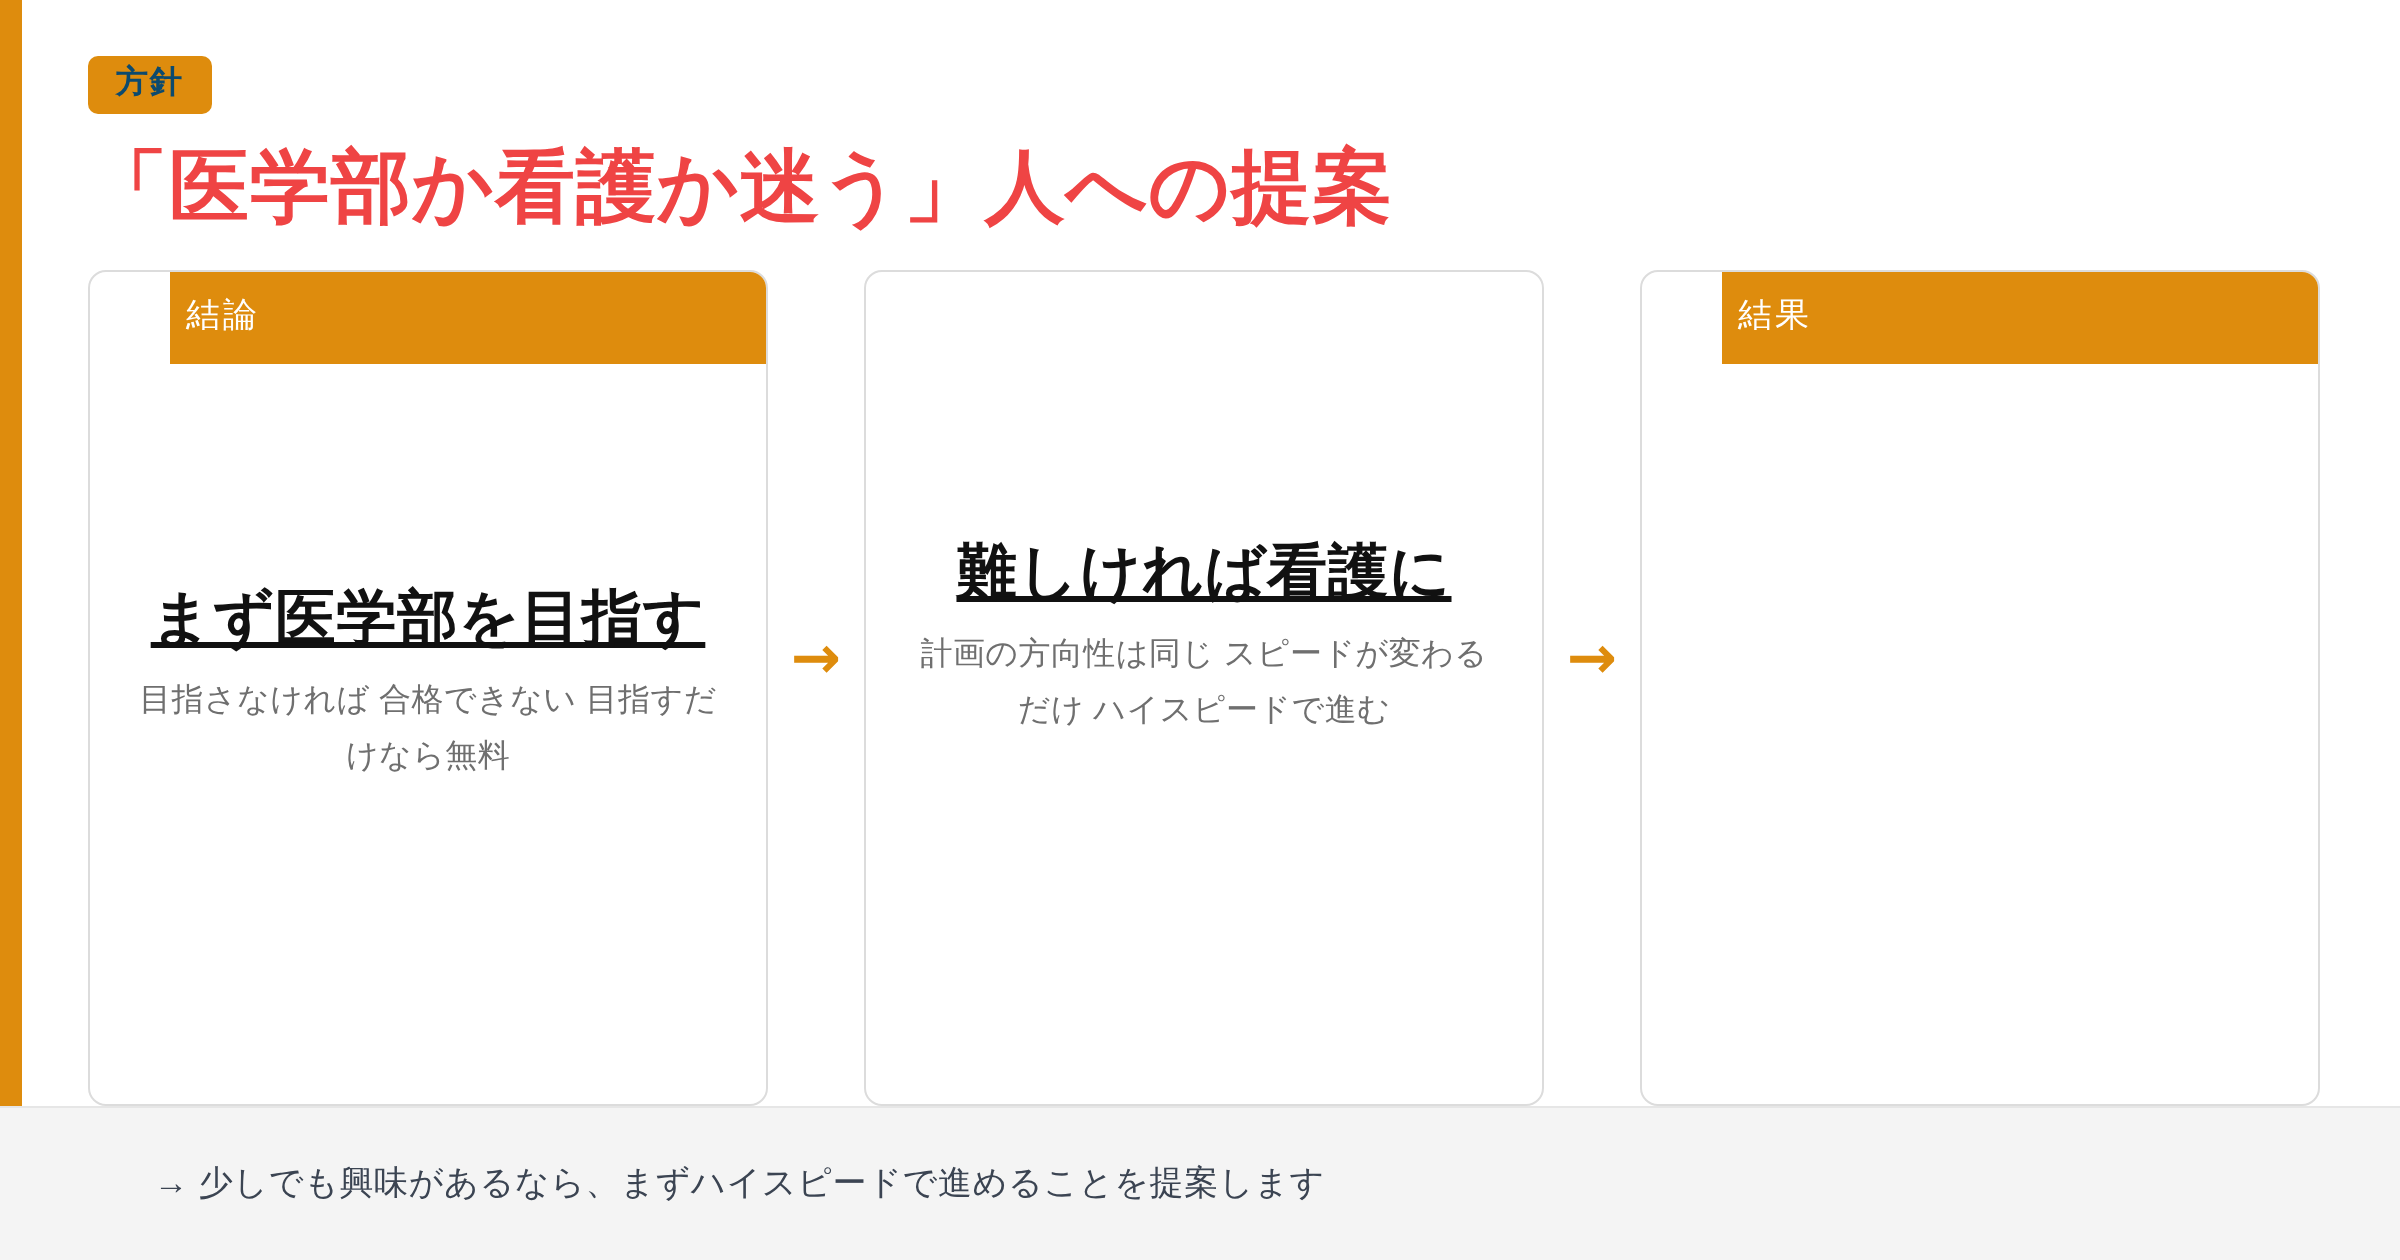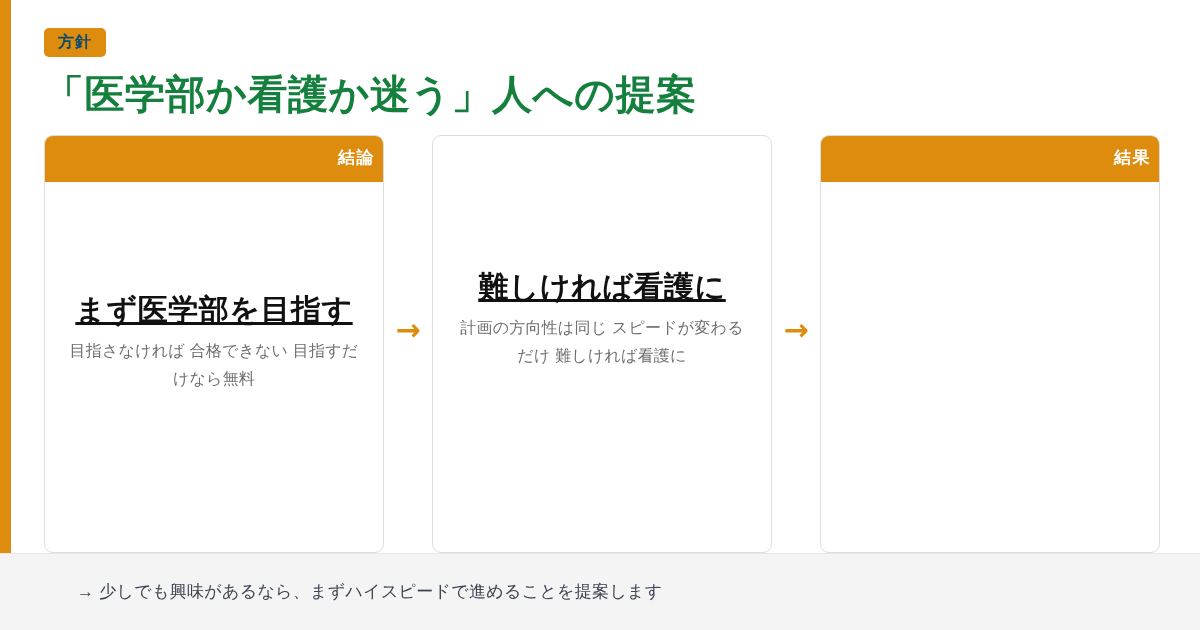--- a/index.html
+++ b/index.html
@@ -50,21 +50,21 @@
     border-radius: 5px;
     padding: 5px 14px 6px 14px;
     line-height: 1.15;
   }
 
   #page-title {
     margin-top: 14px;
     font-size: 40px;
     font-weight: bold;
     letter-spacing: 0.5px;
-    color: #15803d;
+    color: #ef4444;
     line-height: 1.15;
     white-space: nowrap;
   }
 
   
   #cards-row {
     margin-top: 18px;
     padding: 0 40px 0 44px;
     display: flex;
     align-items: stretch;
@@ -78,25 +78,26 @@
     border-radius: 9px;
     overflow: hidden;
     display: flex;
     flex-direction: column;
   }
 
   .card-header {
     background: #de8c0d;
     color: #ffffff;
     font-size: 17px;
-    font-weight: bold;
+    font-weight: normal;
     letter-spacing: 1.5px;
-    text-align: right;
+    text-align: left;
     padding: 12px 8px 13px 8px;
     line-height: 1.2;
+    margin-left: 40px;
   }
 
   .card-body {
     flex: 1 1 auto;
     display: flex;
     flex-direction: column;
     justify-content: center;
     align-items: center;
     padding: 10px 22px 60px 22px;
     text-align: center;
@@ -177,21 +178,21 @@
       </div>
     </div>
 
     <div class="connector">
       <span class="arrow-glyph">→</span>
     </div>
 
     <div class="card">
       <div class="card-body">
         <div class="card-heading">難しければ看護に</div>
-        <div class="card-sub">計画の方向性は同じ スピードが変わるだけ 難しければ看護に</div>
+        <div class="card-sub">計画の方向性は同じ スピードが変わるだけ ハイスピードで進む</div>
       </div>
     </div>
 
     <div class="connector">
       <span class="arrow-glyph">→</span>
     </div>
 
     <div class="card">
       <div class="card-header">結果</div>
     </div>

